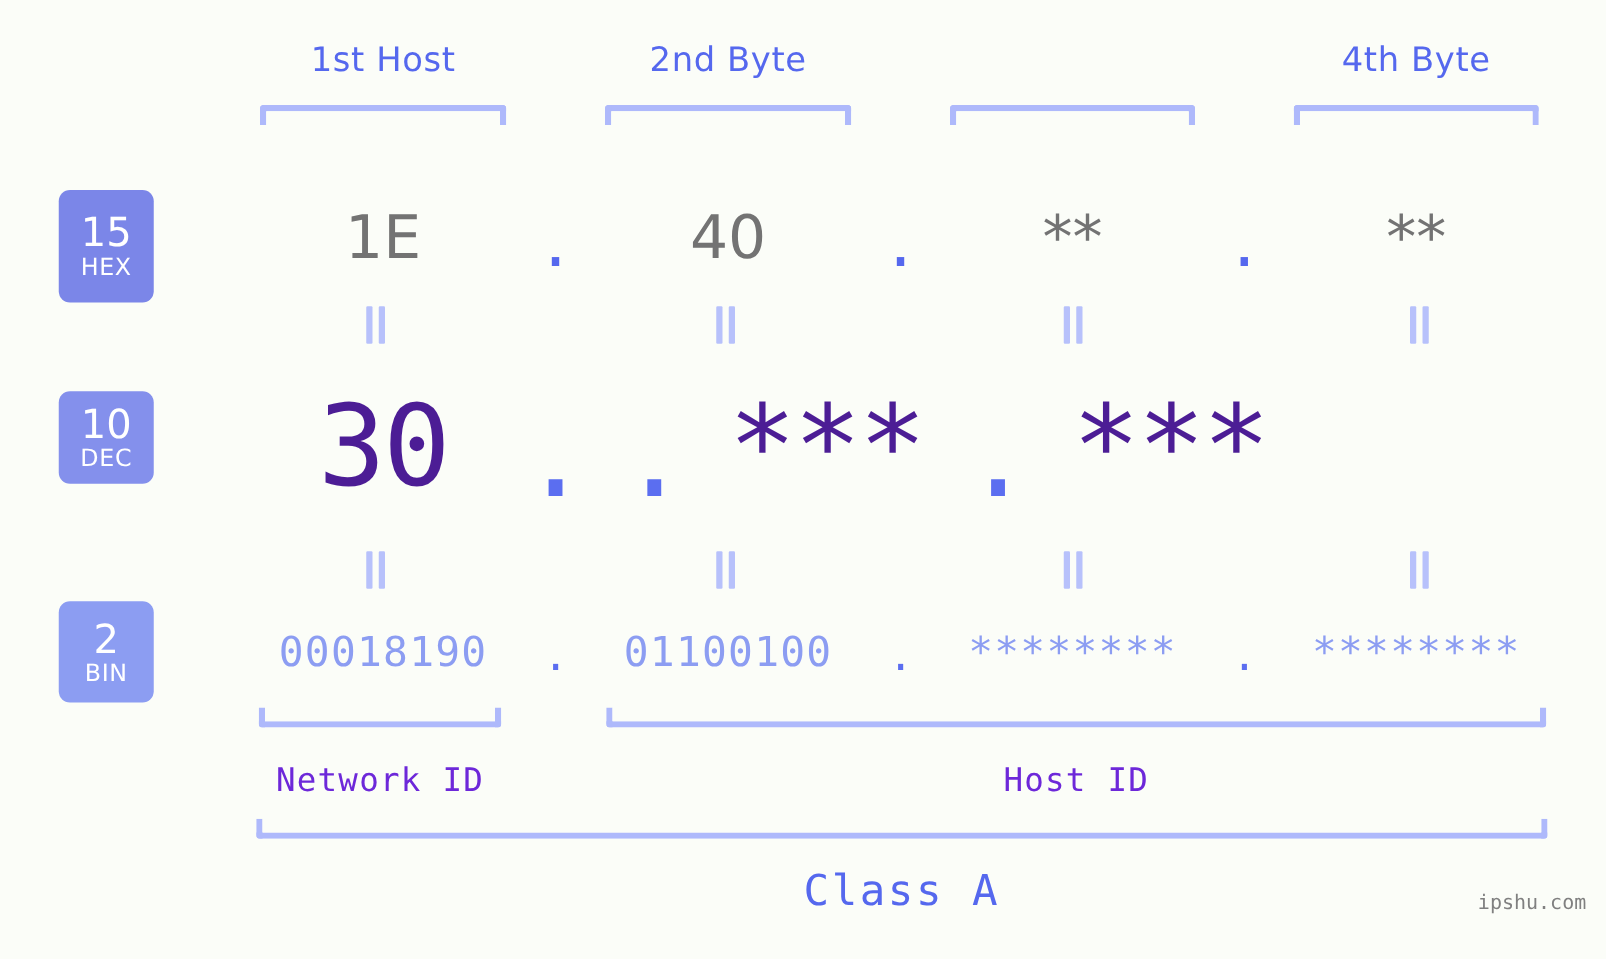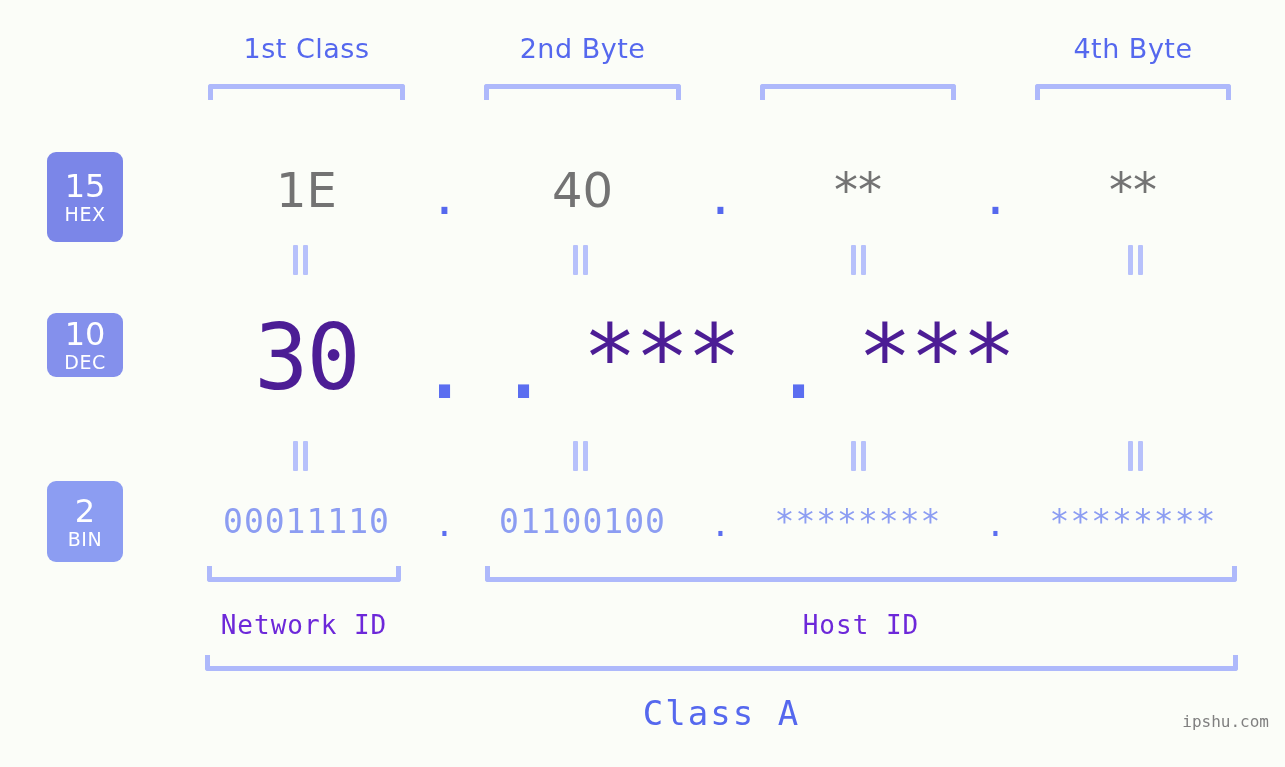--- a/index.html
+++ b/index.html
@@ -73,21 +73,21 @@
     font-family: "DejaVu Sans", sans-serif;
     letter-spacing: 0px;
   }
   .badge .nm {
     font-size: 19px;
     font-family: "DejaVu Sans", sans-serif;
     margin-top: 3px;
     letter-spacing: 0.5px;
   }
   #badge-hex { top: 152px; height: 90px; background: #7b86e8; }
-  #badge-dec { top: 313px; height: 64px; background: #8490ec; }
+  #badge-dec { top: 313px; height: 74px; background: #8490ec; }
   #badge-bin { top: 481px; height: 81px; background: #8c9df2; }
 
   
   .row {
     position: absolute;
     left: 160px;
     width: 1125px;
     display: flex;
     align-items: center;
   }
@@ -201,21 +201,21 @@
     font-size: 16px;
     color: #808080;
     letter-spacing: 0px;
   }
 </style>
 </head>
 <body>
 
 <div id="stage">
 
-  <div class="byte-label" style="left:208px;width:197px;">1st Class</div>
+  <div class="byte-label" style="left:208px;width:197px;">1st Host</div>
   <div class="byte-label" style="left:484px;width:197px;">2nd Byte</div>
   <div class="byte-label" style="left:1035px;width:196px;">4th Byte</div>
 
   <div class="bracket-top" style="left:208px;top:84px;width:197px;"></div>
   <div class="bracket-top" style="left:484px;top:84px;width:197px;"></div>
   <div class="bracket-top" style="left:760px;top:84px;width:196px;"></div>
   <div class="bracket-top" style="left:1035px;top:84px;width:196px;"></div>
 
   <div class="badge" id="badge-hex">
     <div class="num">15</div>
@@ -277,21 +277,21 @@
   <div class="eq" style="left:848px;top:441px;">
       <span class="b1"></span>
       <span class="b2"></span>
     </div>
   <div class="eq" style="left:1125px;top:441px;">
       <span class="b1"></span>
       <span class="b2"></span>
     </div>
 
   <div class="row" id="row-bin">
-    <div class="cell" style="width:197px;margin-left:48px;">00011110</div>
+    <div class="cell" style="width:197px;margin-left:48px;">00018190</div>
     <div class="dot" style="width:79px;">.</div>
     <div class="cell" style="width:197px;">01100100</div>
     <div class="dot" style="width:79px;">.</div>
     <div class="cell" style="width:196px;">********</div>
     <div class="dot" style="width:79px;">.</div>
     <div class="cell" style="width:196px;">********</div>
   </div>
 
   <div class="bracket-bottom" style="left:207px;top:566px;width:194px;"></div>
   <div class="bracket-bottom" style="left:485px;top:566px;width:752px;"></div>

